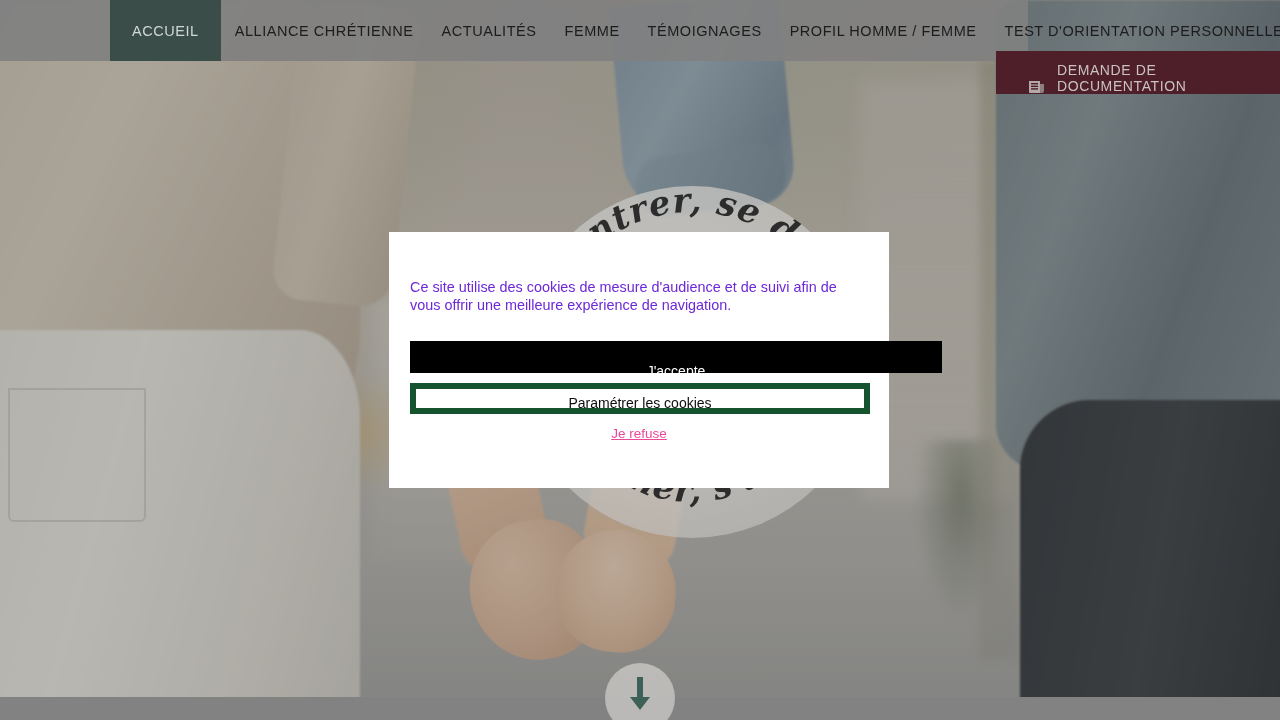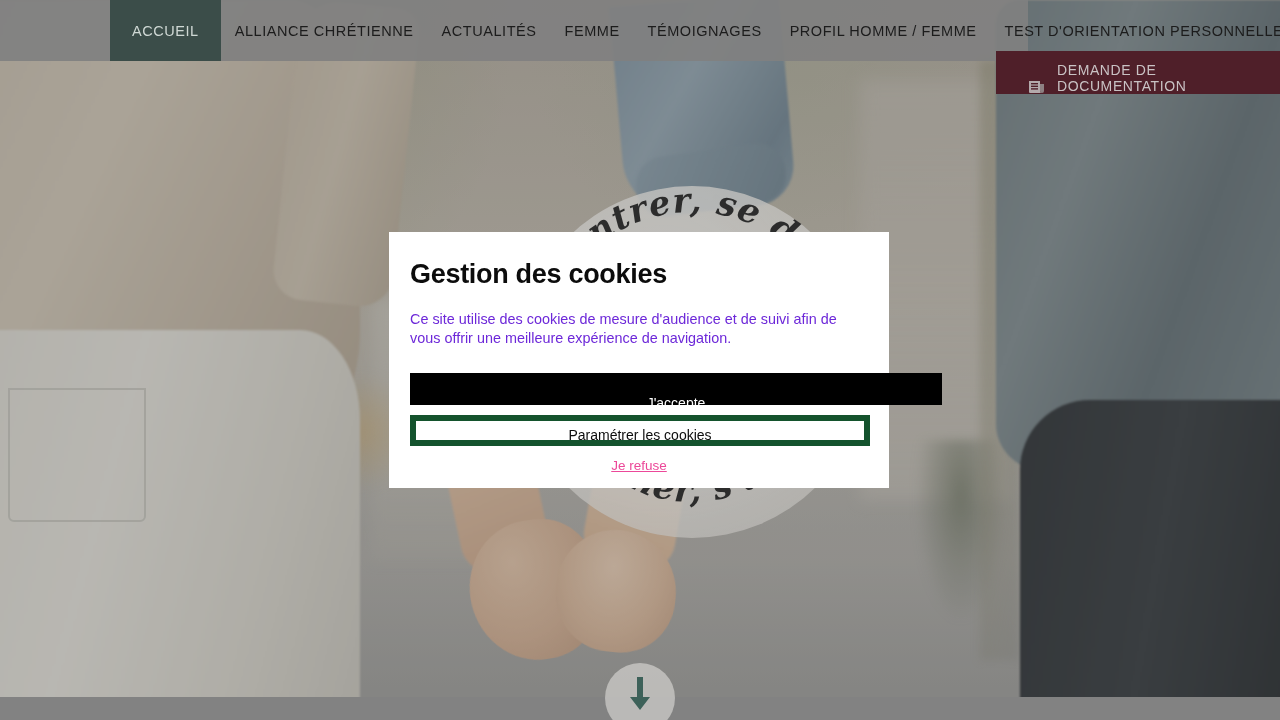--- a/index.html
+++ b/index.html
@@ -507,21 +507,20 @@
         <path d="M12 4 h4 v7 a2 2 0 0 1 -2 2 a2 2 0 0 1 -2 -2 z" fill="#8d8082"></path>
         <rect x="3" y="3" width="7" height="1.4" fill="#4f1f29"></rect>
         <rect x="3" y="5.6" width="7" height="1.4" fill="#4f1f29"></rect>
         <rect x="3" y="8.2" width="7" height="1.4" fill="#4f1f29"></rect>
       </svg>
     </span>
     <span>DEMANDE DE DOCUMENTATION</span>
   </div>
 
   <div class="cookie-modal">
-    <h2 class="cookie-title">Gestion des cookies</h2>
     <p class="cookie-text">Ce site utilise des cookies de mesure d'audience et de suivi afin de vous offrir une meilleure expérience de navigation.</p>
     <div class="cookie-actions">
       <button class="btn-accept">J'accepte</button>
       <button class="btn-settings">Paramétrer les cookies</button>
       <div class="btn-refuse-wrap">
         <button class="btn-refuse">Je refuse</button>
       </div>
     </div>
   </div>
 

